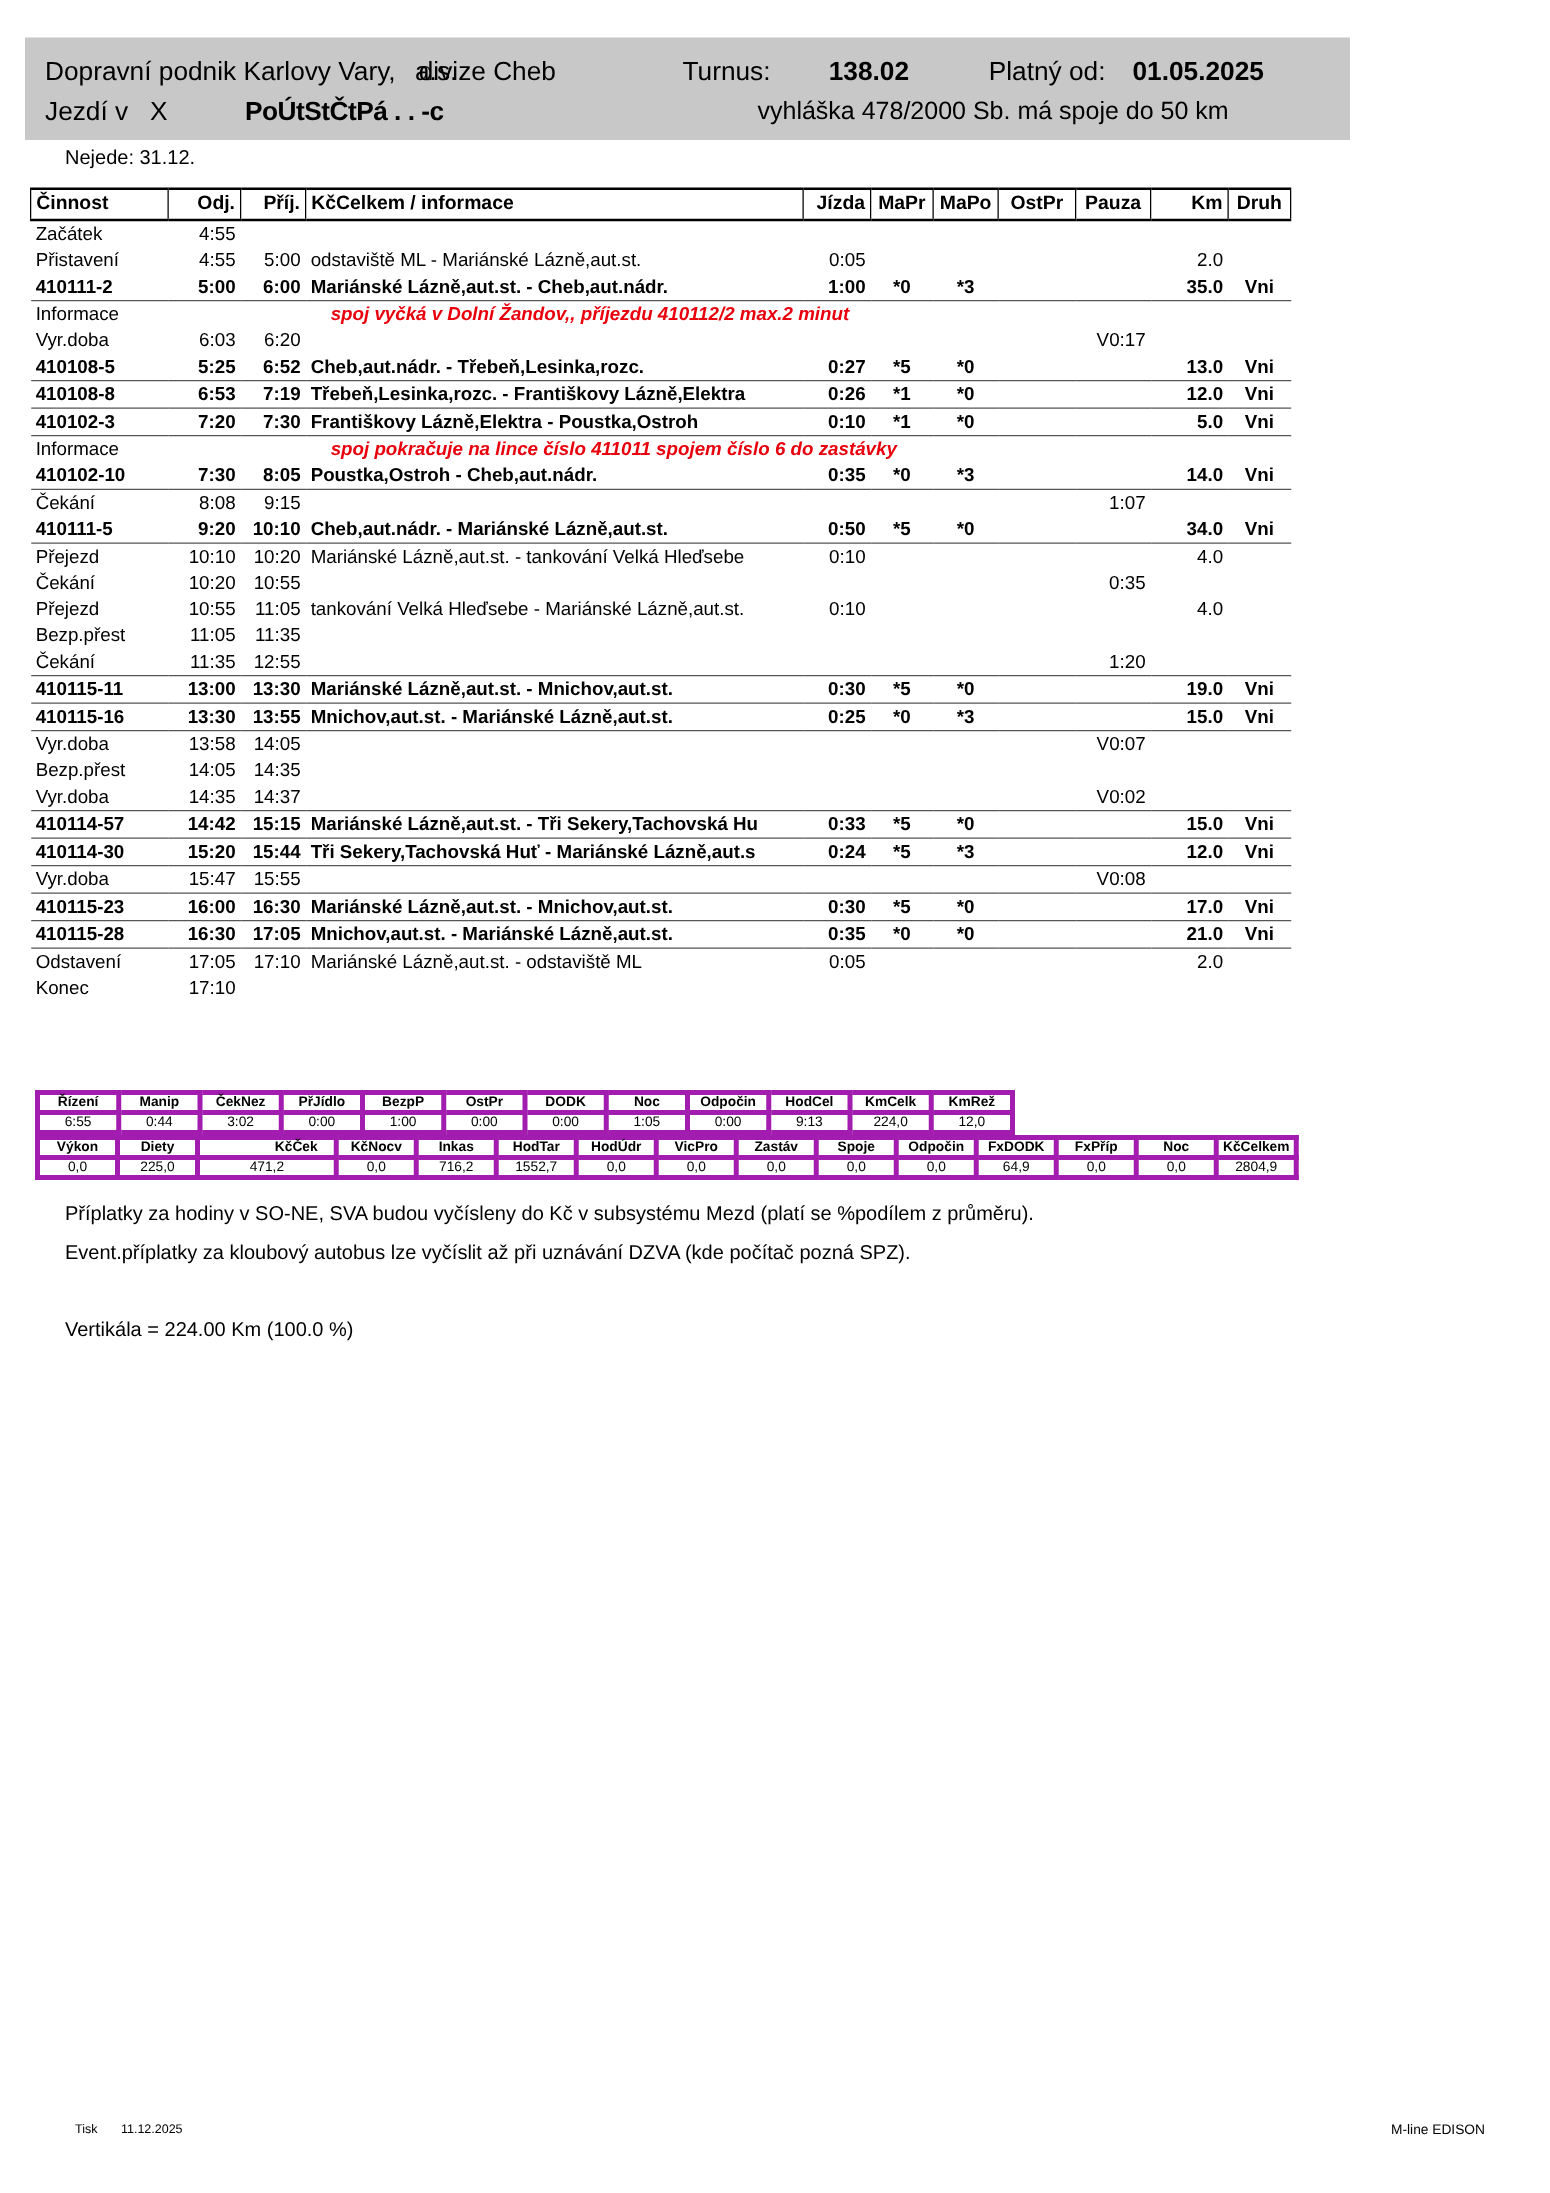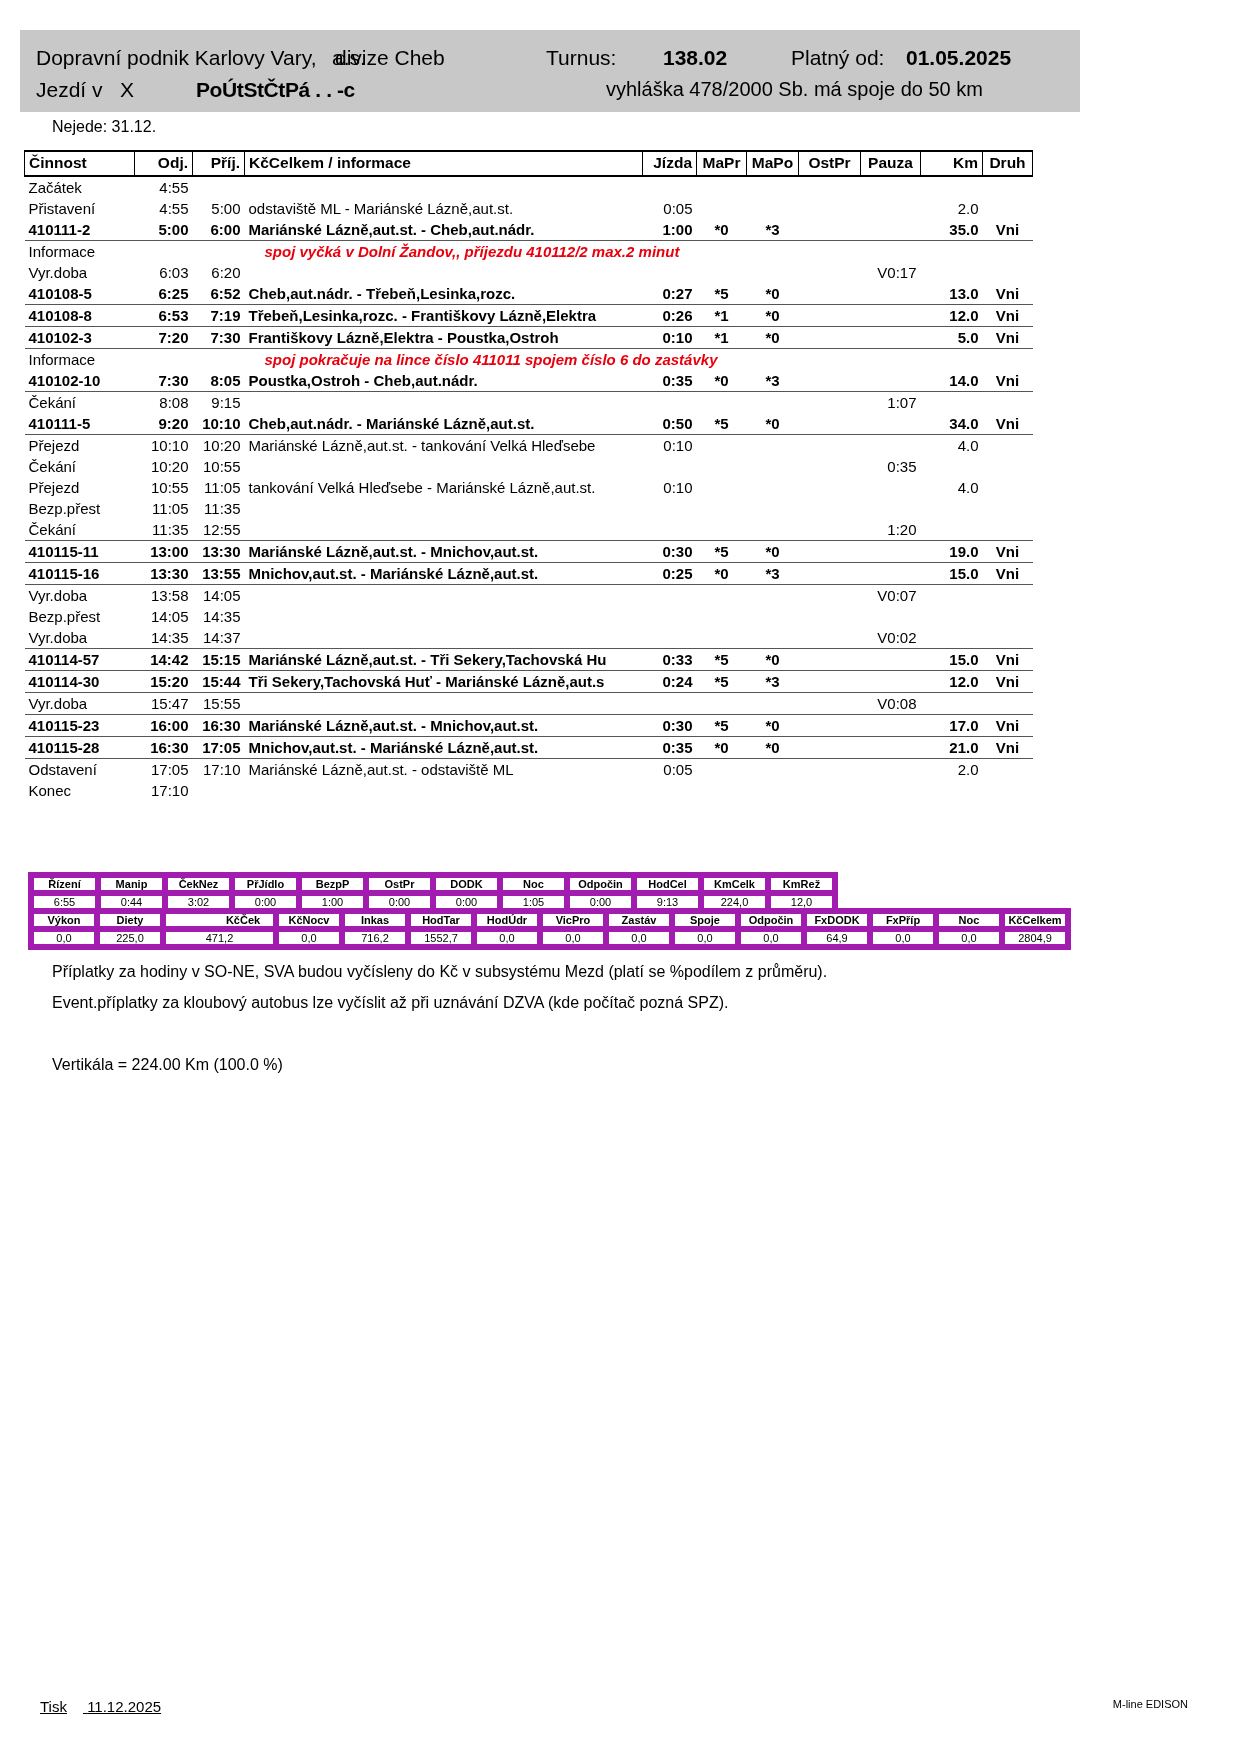--- a/index.html
+++ b/index.html
@@ -184,21 +184,21 @@
   
   .sum-wrap1 { position: absolute; left: 28px; top: 872px; }
   .sum-wrap2 { position: absolute; left: 28px; top: 908px; }
   table.summary {
     border-collapse: collapse;
     table-layout: fixed;
     font-size: 11px;
   }
   table.summary th,
   table.summary td {
-    border: 6px solid #a21caf;
+    border: 4px solid #a21caf;
     text-align: center;
     padding: 0px 1px;
     line-height: 11px;
     height: 12px;
     white-space: nowrap;
     font-weight: normal;
   }
   table.summary th {
     font-weight: bold;
     font-size: 11px;
@@ -210,24 +210,23 @@
     font-size: 16px;
     white-space: nowrap;
   }
   .note1 { left: 52px; top: 963px; }
   .note2 { left: 52px; top: 994px; }
   .note3 { left: 52px; top: 1056px; }
 
   
   .footer-left {
     position: absolute;
-    left: 40px;
+    left: 60px;
     top: 1698px;
-    font-size: 15px;
-    text-decoration: underline;
+    font-size: 10px;
   }
   .footer-left .fl-label { margin-right: 16px; }
   .footer-right {
     position: absolute;
     right: 52px;
     top: 1698px;
     font-size: 11px;
   }
 </style>
 </head>
@@ -336,21 +335,21 @@
           <td class="r"></td>
           <td class="c"></td>
           <td class="c"></td>
           <td class="c"></td>
           <td class="r">V0:17</td>
           <td class="r"></td>
           <td class="c"></td>
         </tr>
         <tr class="rule-below bold-row">
           <td>410108-5</td>
-          <td class="r">6:25</td>
+          <td class="r">5:25</td>
           <td class="r">6:52</td>
           <td>Cheb,aut.nádr. - Třebeň,Lesinka,rozc.</td>
           <td class="r">0:27</td>
           <td class="c">*5</td>
           <td class="c">*0</td>
           <td class="c"></td>
           <td class="r"></td>
           <td class="r">13.0</td>
           <td class="c">Vni</td>
         </tr>

